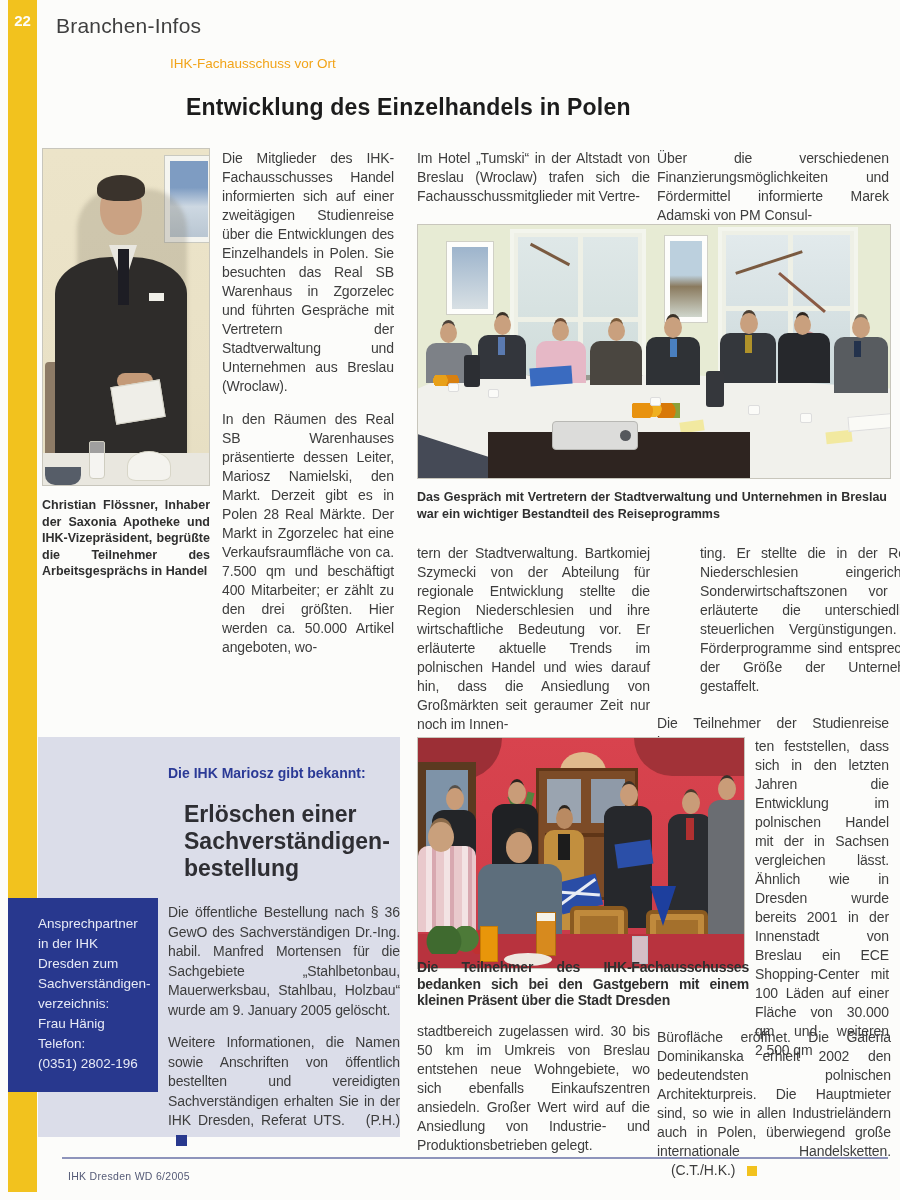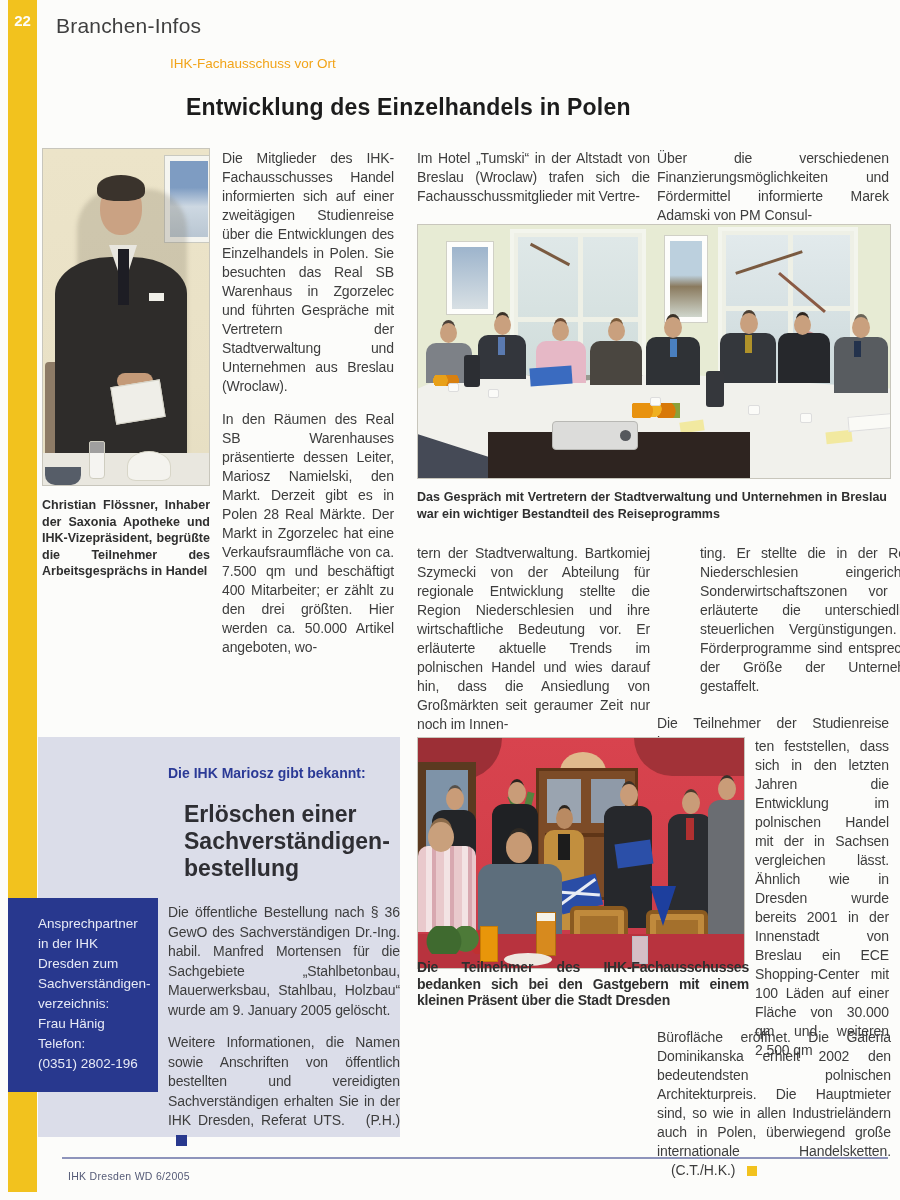--- a/index.html
+++ b/index.html
@@ -208,20 +208,21 @@
     <div class="abs" style="left:8px;bottom:14px;width:72px;height:28px;background:radial-gradient(circle at 25% 55%,#3f6a2f 30%,transparent 32%),radial-gradient(circle at 55% 45%,#4d7a38 30%,transparent 32%),radial-gradient(circle at 80% 60%,#c03030 22%,transparent 24%);"></div>
     <div class="abs" style="left:62px;bottom:6px;width:16px;height:34px;background:#e8960a;border:1px solid #c87c06;"></div>
     <div class="abs" style="left:118px;bottom:12px;width:18px;height:42px;background:#d78a1e;border:1px solid #b06c10;">
       <div class="abs" style="left:0;top:0;width:100%;height:8px;background:#f6f3e8;"></div>
     </div>
     <div class="abs" style="left:86px;bottom:2px;width:48px;height:13px;background:#efe9e2;border-radius:50%;"></div>
     <div class="abs" style="left:214px;bottom:4px;width:14px;height:26px;background:rgba(220,226,232,.8);border:1px solid #b8c0c8;"></div>
   </div>
   <div class="cap" style="left:417px;top:959px;width:332px;font-size:14px;letter-spacing:-0.2px;">Die Teilnehmer des IHK-Fachausschusses bedanken sich bei den Gastgebern mit einem kleinen Präsent über die Stadt Dresden</div>
 
+  <div class="body" style="left:417px;top:1022px;width:233px;">stadtbereich zugelassen wird. 30 bis 50 km im Umkreis von Breslau entstehen neue Wohngebiete, wo sich ebenfalls Einkaufszentren ansiedeln. Großer Wert wird auf die Ansiedlung von Industrie- und Produktionsbetrieben gelegt.</div>
 
   <div class="annbox">
     <div class="ann-kicker">Die IHK Mariosz gibt bekannt:</div>
     <h2 class="ann-title">Erlöschen einer
 Sachverständigen-
 bestellung</h2>
     <div class="ann-body" style="top:166px;">Die öffentliche Bestellung nach § 36 GewO des Sachverständigen Dr.-Ing. habil. Manfred Mortensen für die Sachgebiete „Stahlbetonbau, Mauerwerksbau, Stahlbau, Holzbau“ wurde am 9. January 2005 gelöscht.</div>
     <div class="ann-body" style="top:296px;">
       <span>Weitere Informationen, die Namen sowie Anschriften von öffentlich bestellten und vereidigten Sachverständigen erhalten Sie in der IHK Dresden, Referat UTS.</span>
       <span class="initials">(P.H.)</span>

